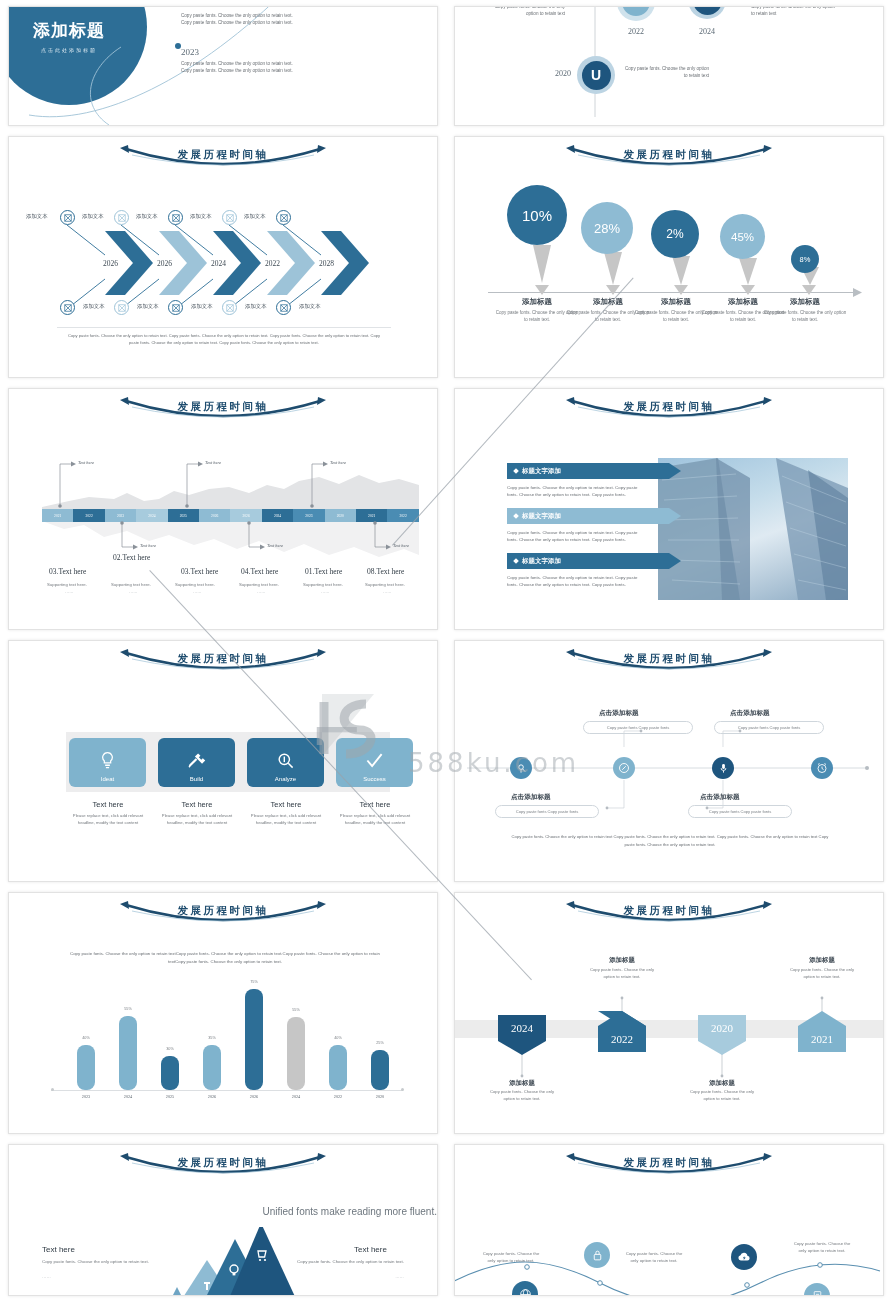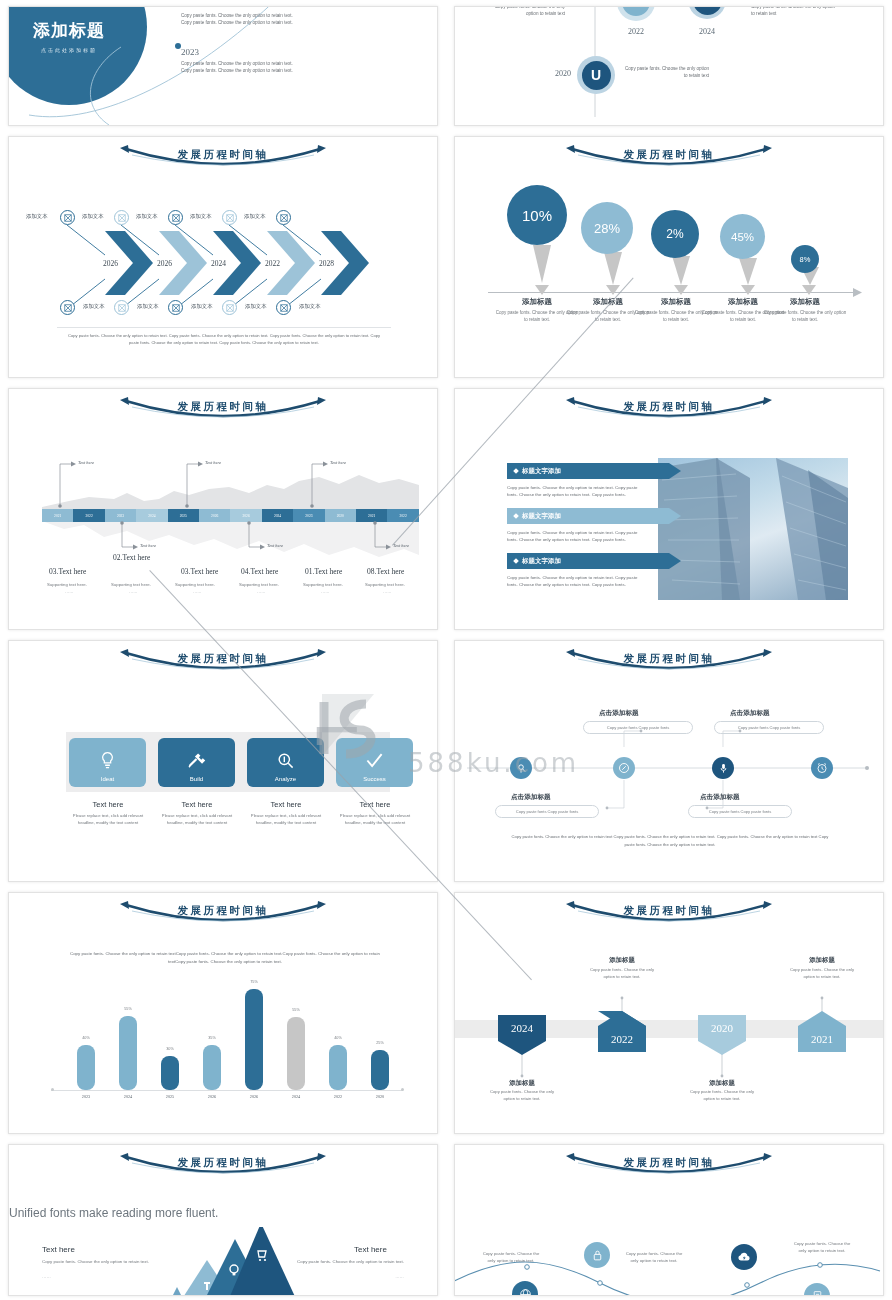--- a/index.html
+++ b/index.html
@@ -103,21 +103,21 @@
 
   
   .flag{position:absolute;width:48px;display:flex;align-items:flex-end;justify-content:center;
         color:#fff;font-size:11px;font-family:"Liberation Serif",serif;}
   .s10-h{position:absolute;font-size:6.4px;font-weight:bold;color:#3b4650;text-align:center;width:76px;}
   .s10-p{position:absolute;font-size:4.2px;color:#74797e;text-align:center;width:76px;line-height:1.65;}
 
   
   .s11-h{position:absolute;font-size:8px;color:#2f3a44;}
   .s11-p{position:absolute;font-size:4.4px;color:#74797e;line-height:1.6;width:120px;}
-  .unified{position:absolute;left:0;right:0;text-align:left;font-size:12px;color:#6d767e;}
+  .unified{position:absolute;left:0;right:0;text-align:right;font-size:10px;color:#6d767e;}
 
   
   .wnode{position:absolute;width:26px;height:26px;border-radius:50%;display:flex;align-items:center;justify-content:center;}
   .wtxt{position:absolute;font-size:4.3px;color:#74797e;text-align:center;width:62px;line-height:1.7;}
 
   
   .wm { position:absolute; inset:0; pointer-events:none; z-index:40; }
   .wm .diag {
     position:absolute; left:150px; top:570px; width:560px; height:1px;
     background:#9aa2a9; transform-origin:0 0; transform:rotate(47deg); opacity:.75;

